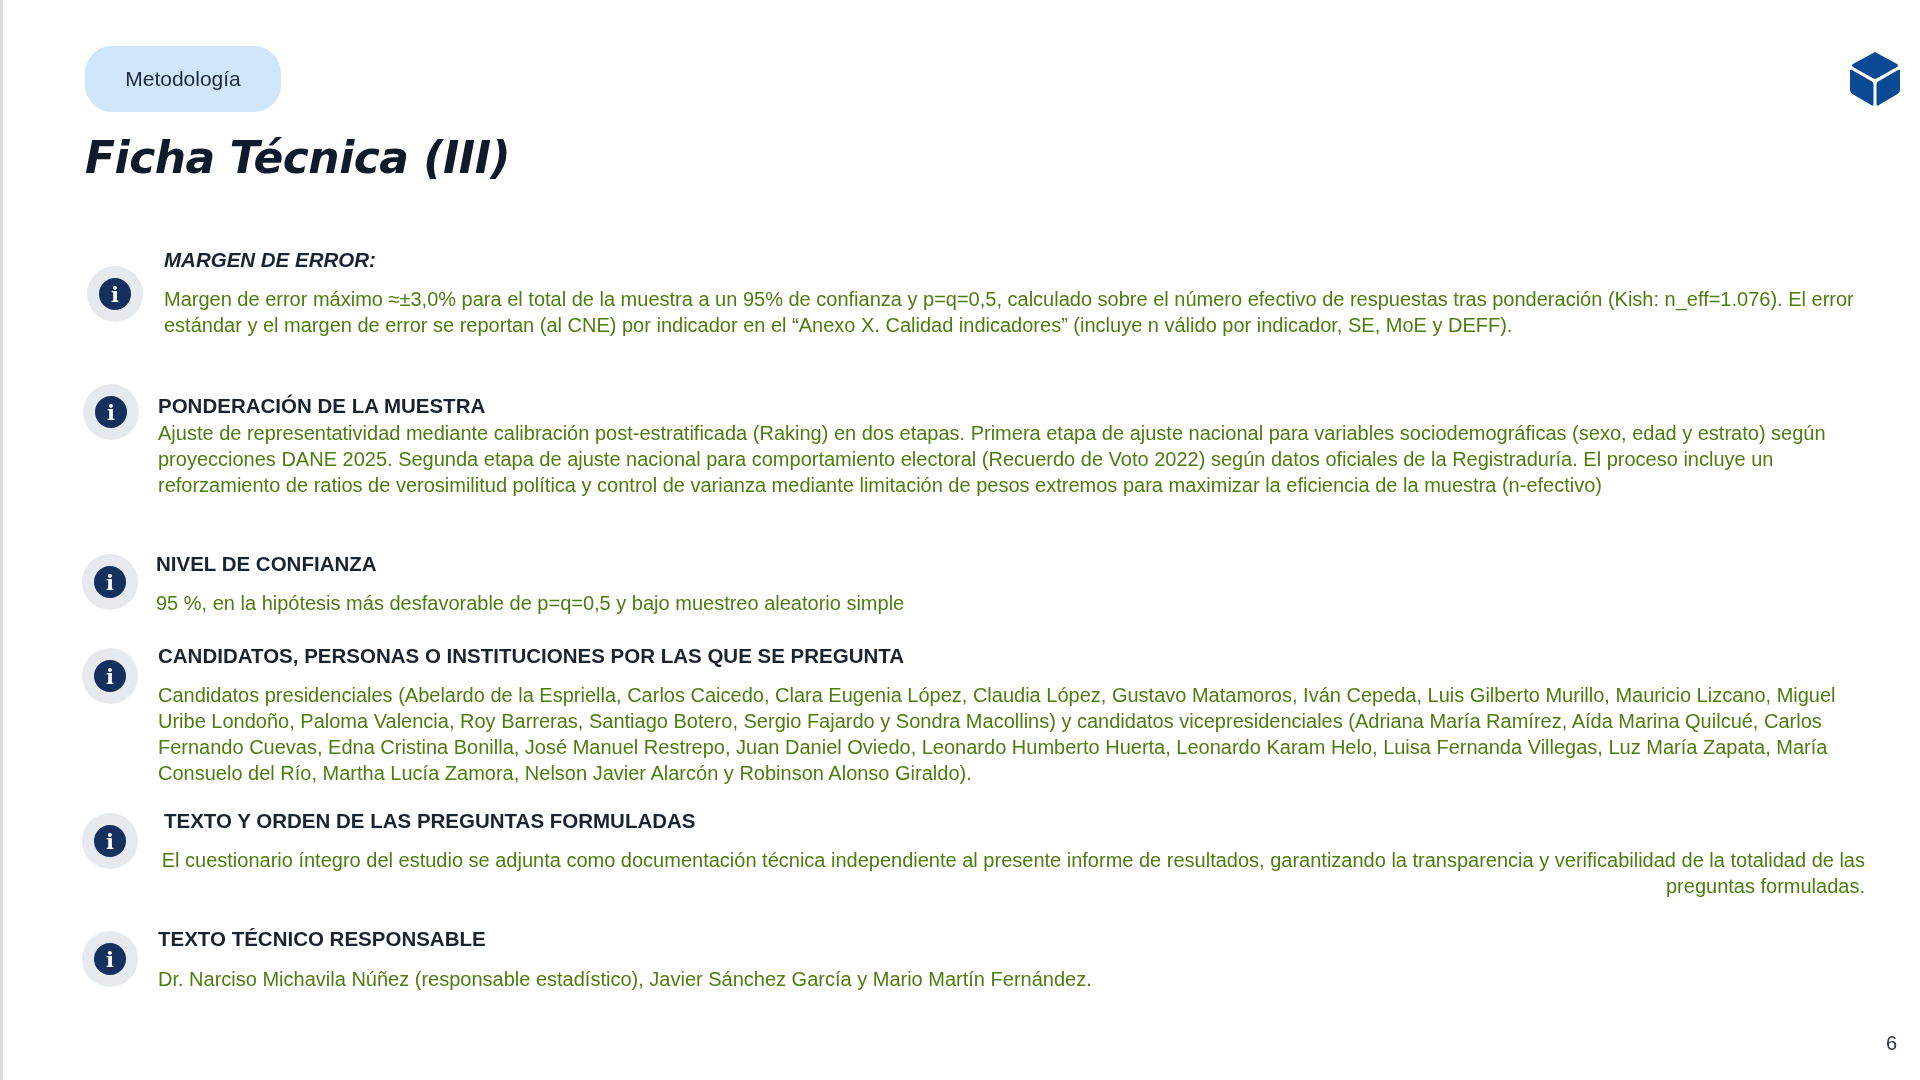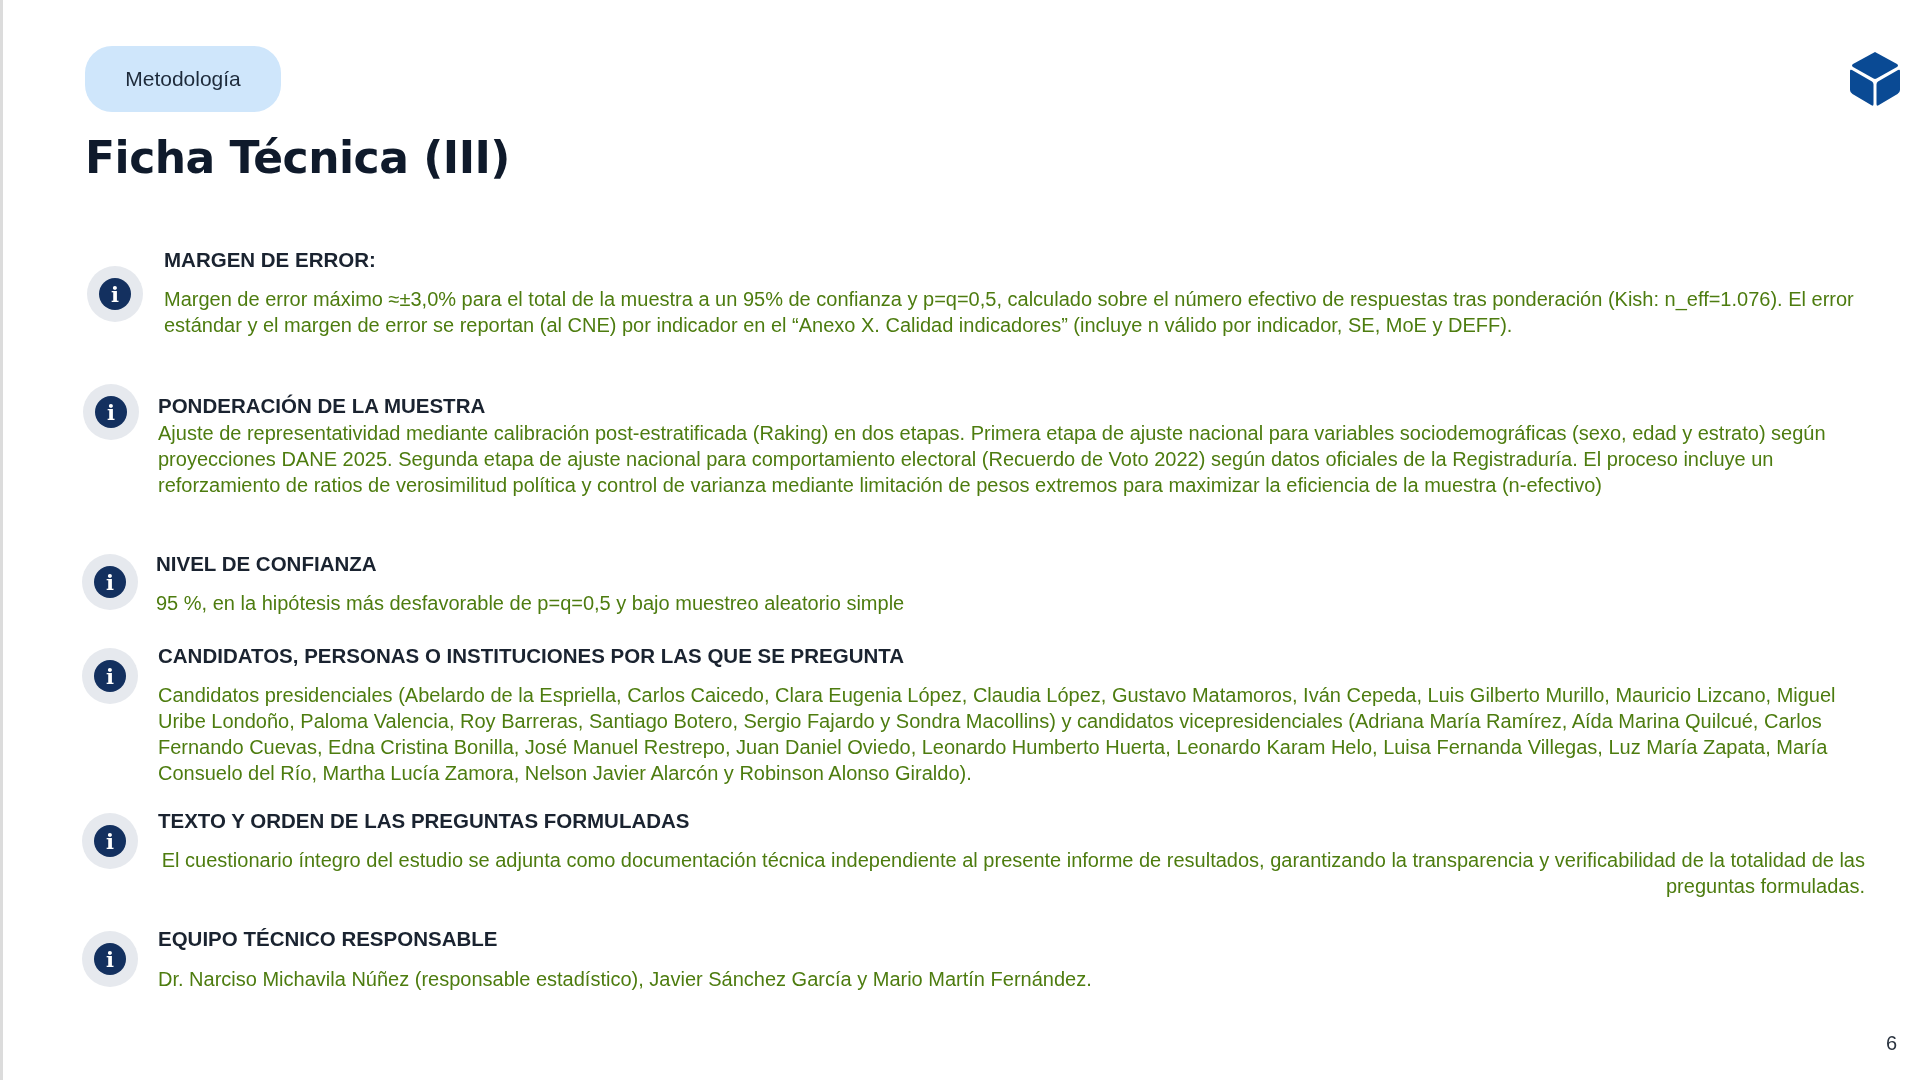--- a/index.html
+++ b/index.html
@@ -10,21 +10,21 @@
   .left-edge { position: absolute; left: 0; top: 0; width: 3px; height: 1080px; background: #dcdcdc; }
   .pill {
     position: absolute; left: 85px; top: 46px; width: 196px; height: 66px;
     background: #cfe6fb; border-radius: 27px;
     display: flex; align-items: center; justify-content: center;
     font-size: 21px; color: #1d2a3a;
   }
   .title {
     position: absolute; left: 85px; top: 132px; margin: 0;
     font-family: "DejaVu Sans", sans-serif; font-weight: bold; font-size: 44px;
-    letter-spacing: -0.5px; color: #0f1a2b;
+    letter-spacing: -0.5px; color: #0f1a2b; font-style: italic;
   }
   .cube { position: absolute; left: 1847px; top: 50px; width: 56px; height: 58px; }
   .page-num { position: absolute; left: 1886px; top: 1032px; font-size: 20px; color: #2b3440; }
 
   .section { position: absolute; left: 0; width: 1920px; }
   .icon-wrap {
     position: absolute; width: 56px; height: 56px; border-radius: 50%;
     background: #e6e9ee; display: flex; align-items: center; justify-content: center;
   }
   .icon-inner {
@@ -53,21 +53,21 @@
 <svg class="cube" viewBox="0 0 56 58">
   <path d="M28 2 L50 14 Q52 15.5 50 17 L29.5 28.5 Q28 29.3 26.5 28.5 L6 17 Q4 15.5 6 14 Z" fill="#0a4a94"></path>
   <path d="M3 21 Q3 19 5 20 L25 31.5 Q26.5 32.5 26.5 34.5 L26.5 54 Q26.5 56.5 24.5 55.3 L5.5 44 Q3 42.5 3 40 Z" fill="#0a4a94"></path>
   <path d="M53 21 Q53 19 51 20 L31 31.5 Q29.5 32.5 29.5 34.5 L29.5 54 Q29.5 56.5 31.5 55.3 L50.5 44 Q53 42.5 53 40 Z" fill="#0a4a94"></path>
 </svg>
 
 <div class="section">
   <div class="icon-wrap" style="left:87px; top:266px;">
     <div class="icon-inner">i</div>
   </div>
-  <div class="sec-head" style="left:164px; top:248px;">MARGEN DE ERROR:</div>
+  <div class="sec-head" style="left:164px; top:248px;font-style:italic;">MARGEN DE ERROR:</div>
   <div class="sec-body" style="left:164px; top:286px; width:1700px;">Margen de error máximo ≈±3,0% para el total de la muestra a un 95% de confianza y p=q=0,5, calculado sobre el número efectivo de respuestas tras ponderación (Kish: n_eff=1.076). El error estándar y el margen de error se reportan (al CNE) por indicador en el “Anexo X. Calidad indicadores” (incluye n válido por indicador, SE, MoE y DEFF).</div>
 </div>
 
 <div class="section">
   <div class="icon-wrap" style="left:83px; top:384px;">
     <div class="icon-inner">i</div>
   </div>
   <div class="sec-head" style="left:158px; top:382px;margin-top:12px;">PONDERACIÓN DE LA MUESTRA</div>
   <div class="sec-body" style="left:158px; top:420px; width:1700px;">Ajuste de representatividad mediante calibración post-estratificada (Raking) en dos etapas. Primera etapa de ajuste nacional para variables sociodemográficas (sexo, edad y estrato) según proyecciones DANE 2025. Segunda etapa de ajuste nacional para comportamiento electoral (Recuerdo de Voto 2022) según datos oficiales de la Registraduría. El proceso incluye un reforzamiento de ratios de verosimilitud política y control de varianza mediante limitación de pesos extremos para maximizar la eficiencia de la muestra (n-efectivo)</div>
 </div>
@@ -85,25 +85,25 @@
     <div class="icon-inner">i</div>
   </div>
   <div class="sec-head" style="left:158px; top:644px;">CANDIDATOS, PERSONAS O INSTITUCIONES POR LAS QUE SE PREGUNTA</div>
   <div class="sec-body" style="left:158px; top:682px; width:1705px;">Candidatos presidenciales (Abelardo de la Espriella, Carlos Caicedo, Clara Eugenia López, Claudia López, Gustavo Matamoros, Iván Cepeda, Luis Gilberto Murillo, Mauricio Lizcano, Miguel Uribe Londoño, Paloma Valencia, Roy Barreras, Santiago Botero, Sergio Fajardo y Sondra Macollins) y candidatos vicepresidenciales (Adriana María Ramírez, Aída Marina Quilcué, Carlos Fernando Cuevas, Edna Cristina Bonilla, José Manuel Restrepo, Juan Daniel Oviedo, Leonardo Humberto Huerta, Leonardo Karam Helo, Luisa Fernanda Villegas, Luz María Zapata, María Consuelo del Río, Martha Lucía Zamora, Nelson Javier Alarcón y Robinson Alonso Giraldo).</div>
 </div>
 
 <div class="section">
   <div class="icon-wrap" style="left:82px; top:813px;">
     <div class="icon-inner">i</div>
   </div>
-  <div class="sec-head" style="left:158px; top:809px;">TEXTO Y ORDEN DE LAS PREGUNTAS FORMULADAS</div>
+  <div class="sec-head" style="left:164px; top:809px;">TEXTO Y ORDEN DE LAS PREGUNTAS FORMULADAS</div>
   <div class="sec-body" style="left:160px; top:847px; width:1705px;text-align:right;">El cuestionario íntegro del estudio se adjunta como documentación técnica independiente al presente informe de resultados, garantizando la transparencia y verificabilidad de la totalidad de las preguntas formuladas.</div>
 </div>
 
 <div class="section">
   <div class="icon-wrap" style="left:82px; top:931px;">
     <div class="icon-inner">i</div>
   </div>
-  <div class="sec-head" style="left:158px; top:927px;">EQUIPO TÉCNICO RESPONSABLE</div>
+  <div class="sec-head" style="left:158px; top:927px;">TEXTO TÉCNICO RESPONSABLE</div>
   <div class="sec-body" style="left:158px; top:966px; width:1705px;">Dr. Narciso Michavila Núñez (responsable estadístico), Javier Sánchez García y Mario Martín Fernández.</div>
 </div>
 
 <div class="page-num">6</div>
 
 </body></html>

